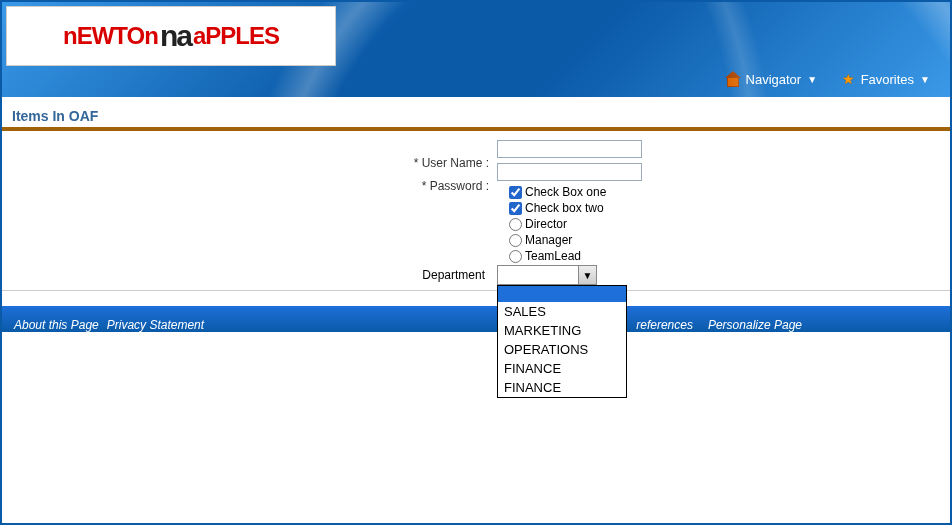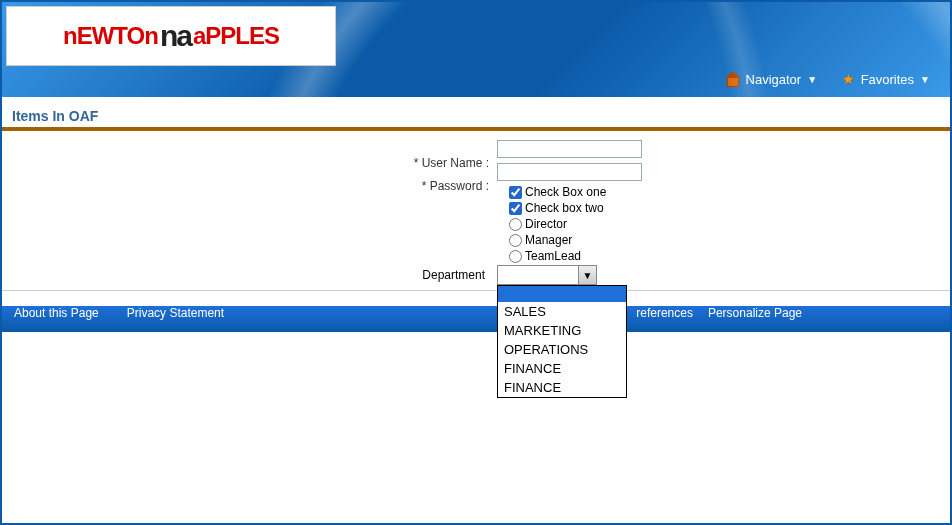--- a/index.html
+++ b/index.html
@@ -199,25 +199,26 @@
   }
 
   .rule { height:1px; background:#ccc; margin: 5px 0 0 0; }
 
   .footer {
     margin-top: 15px;
     height: 26px;
     background: linear-gradient(#1e6fd9,#0a5aa8);
     color: #fff;
     display: flex;
-    align-items: flex-start;
+    align-items: flex-end;
     padding: 0 12px;
     font-size: 12px;
-    gap: 28px;
-    position: relative;
+    gap: 8px;
+    position: relative;
+    font-style: italic;
   }
   .footer .right {
     position: absolute;
     right: 148px;
     display: flex;
     gap: 15px;
   }
   .footer span { cursor: pointer; }
 </style>
 </head>

